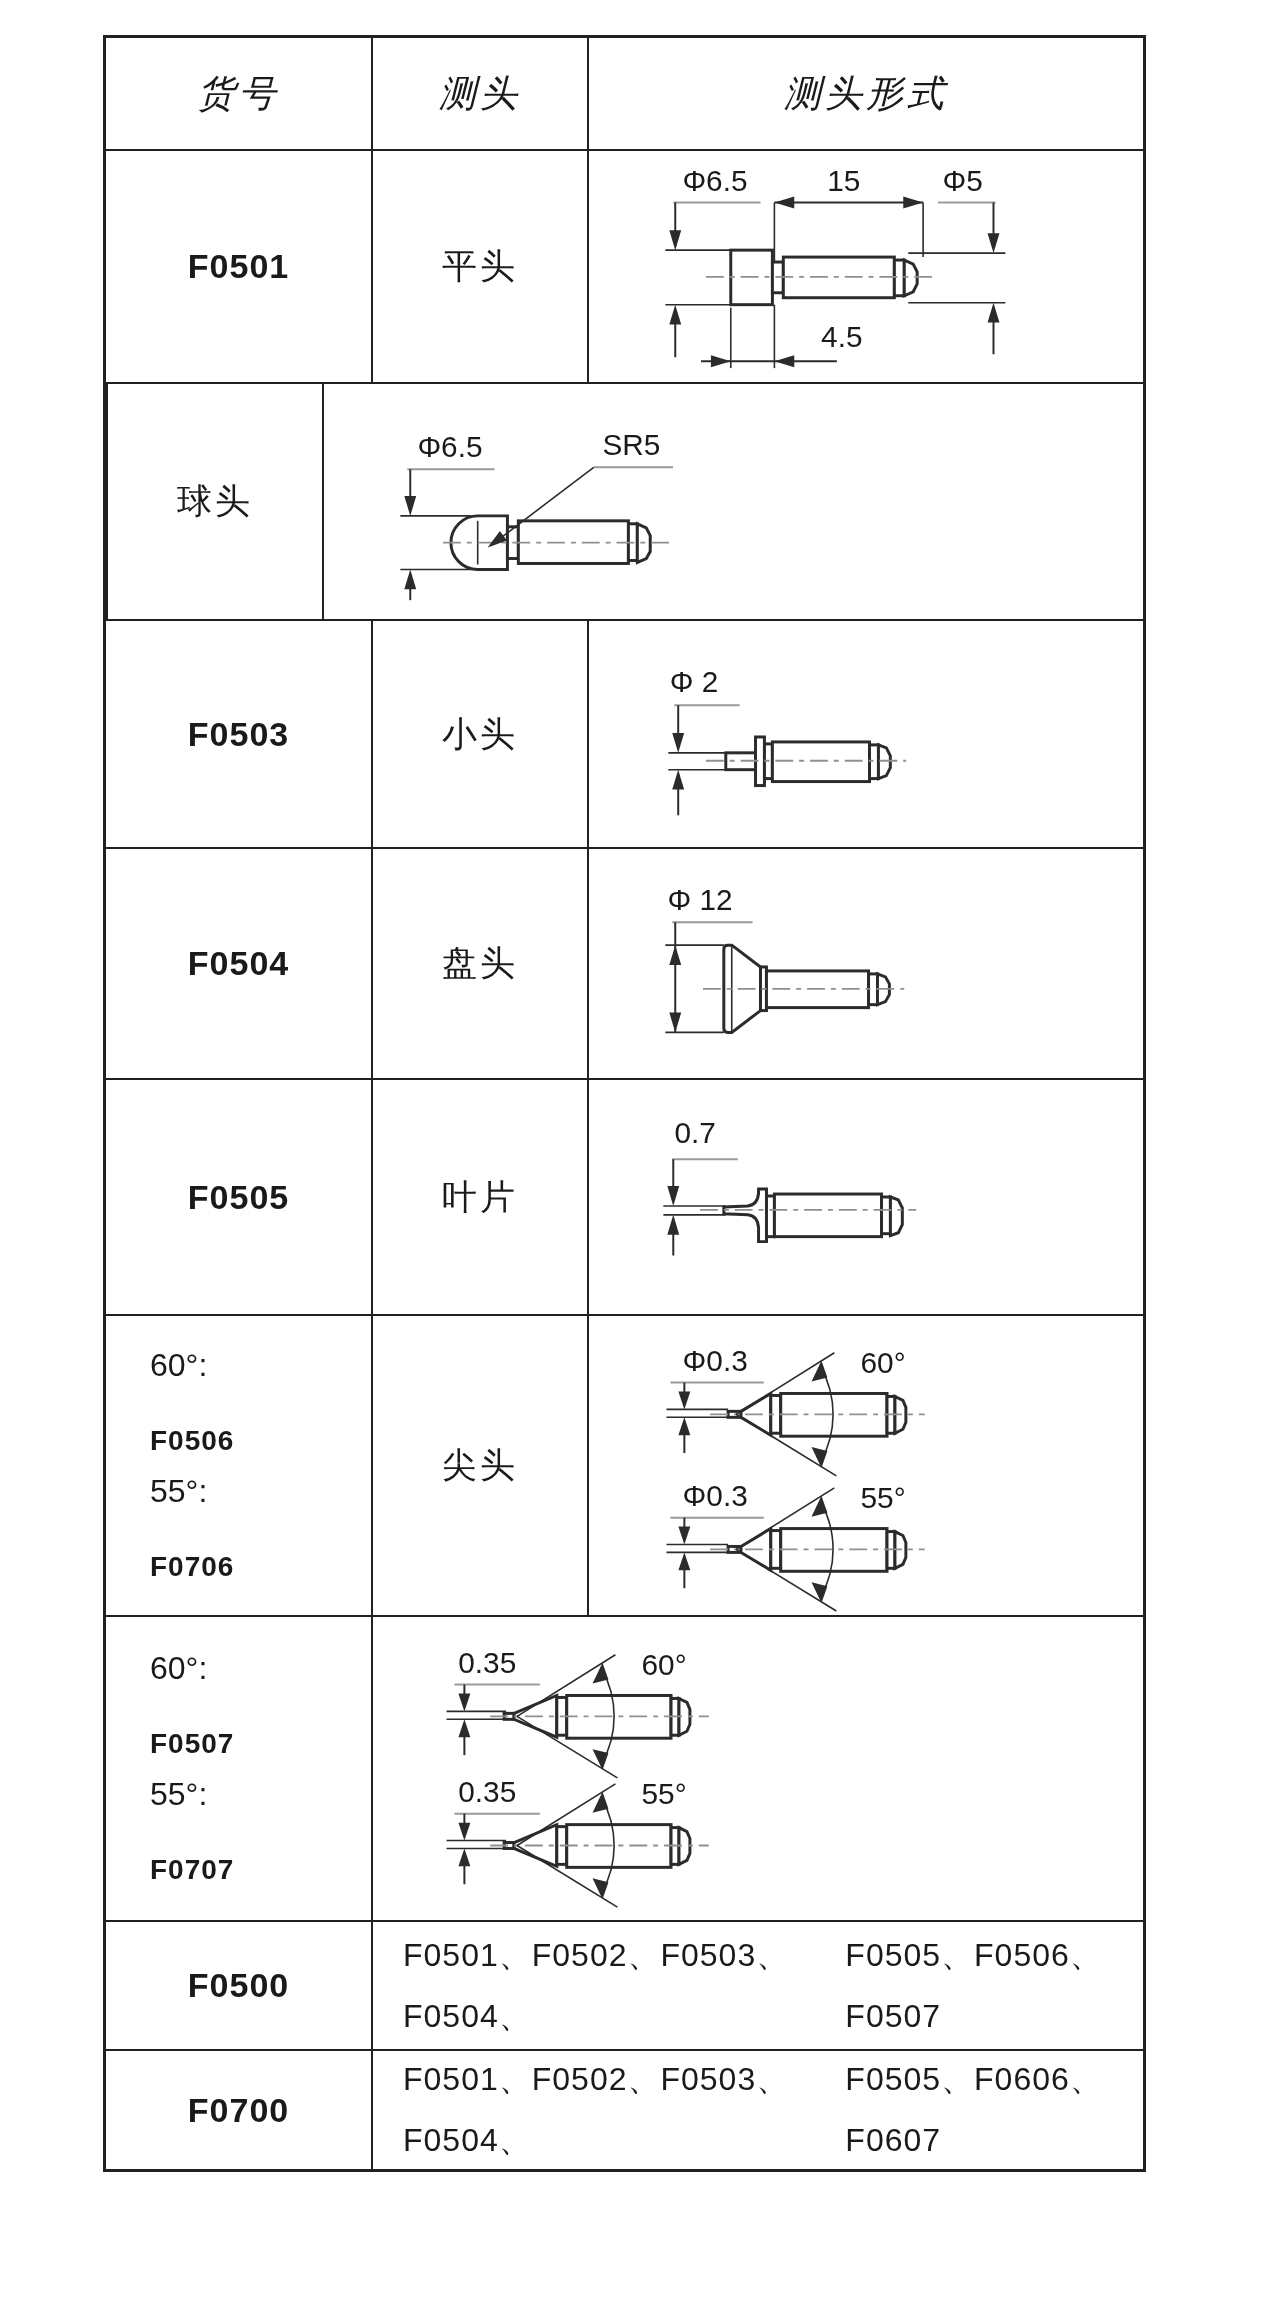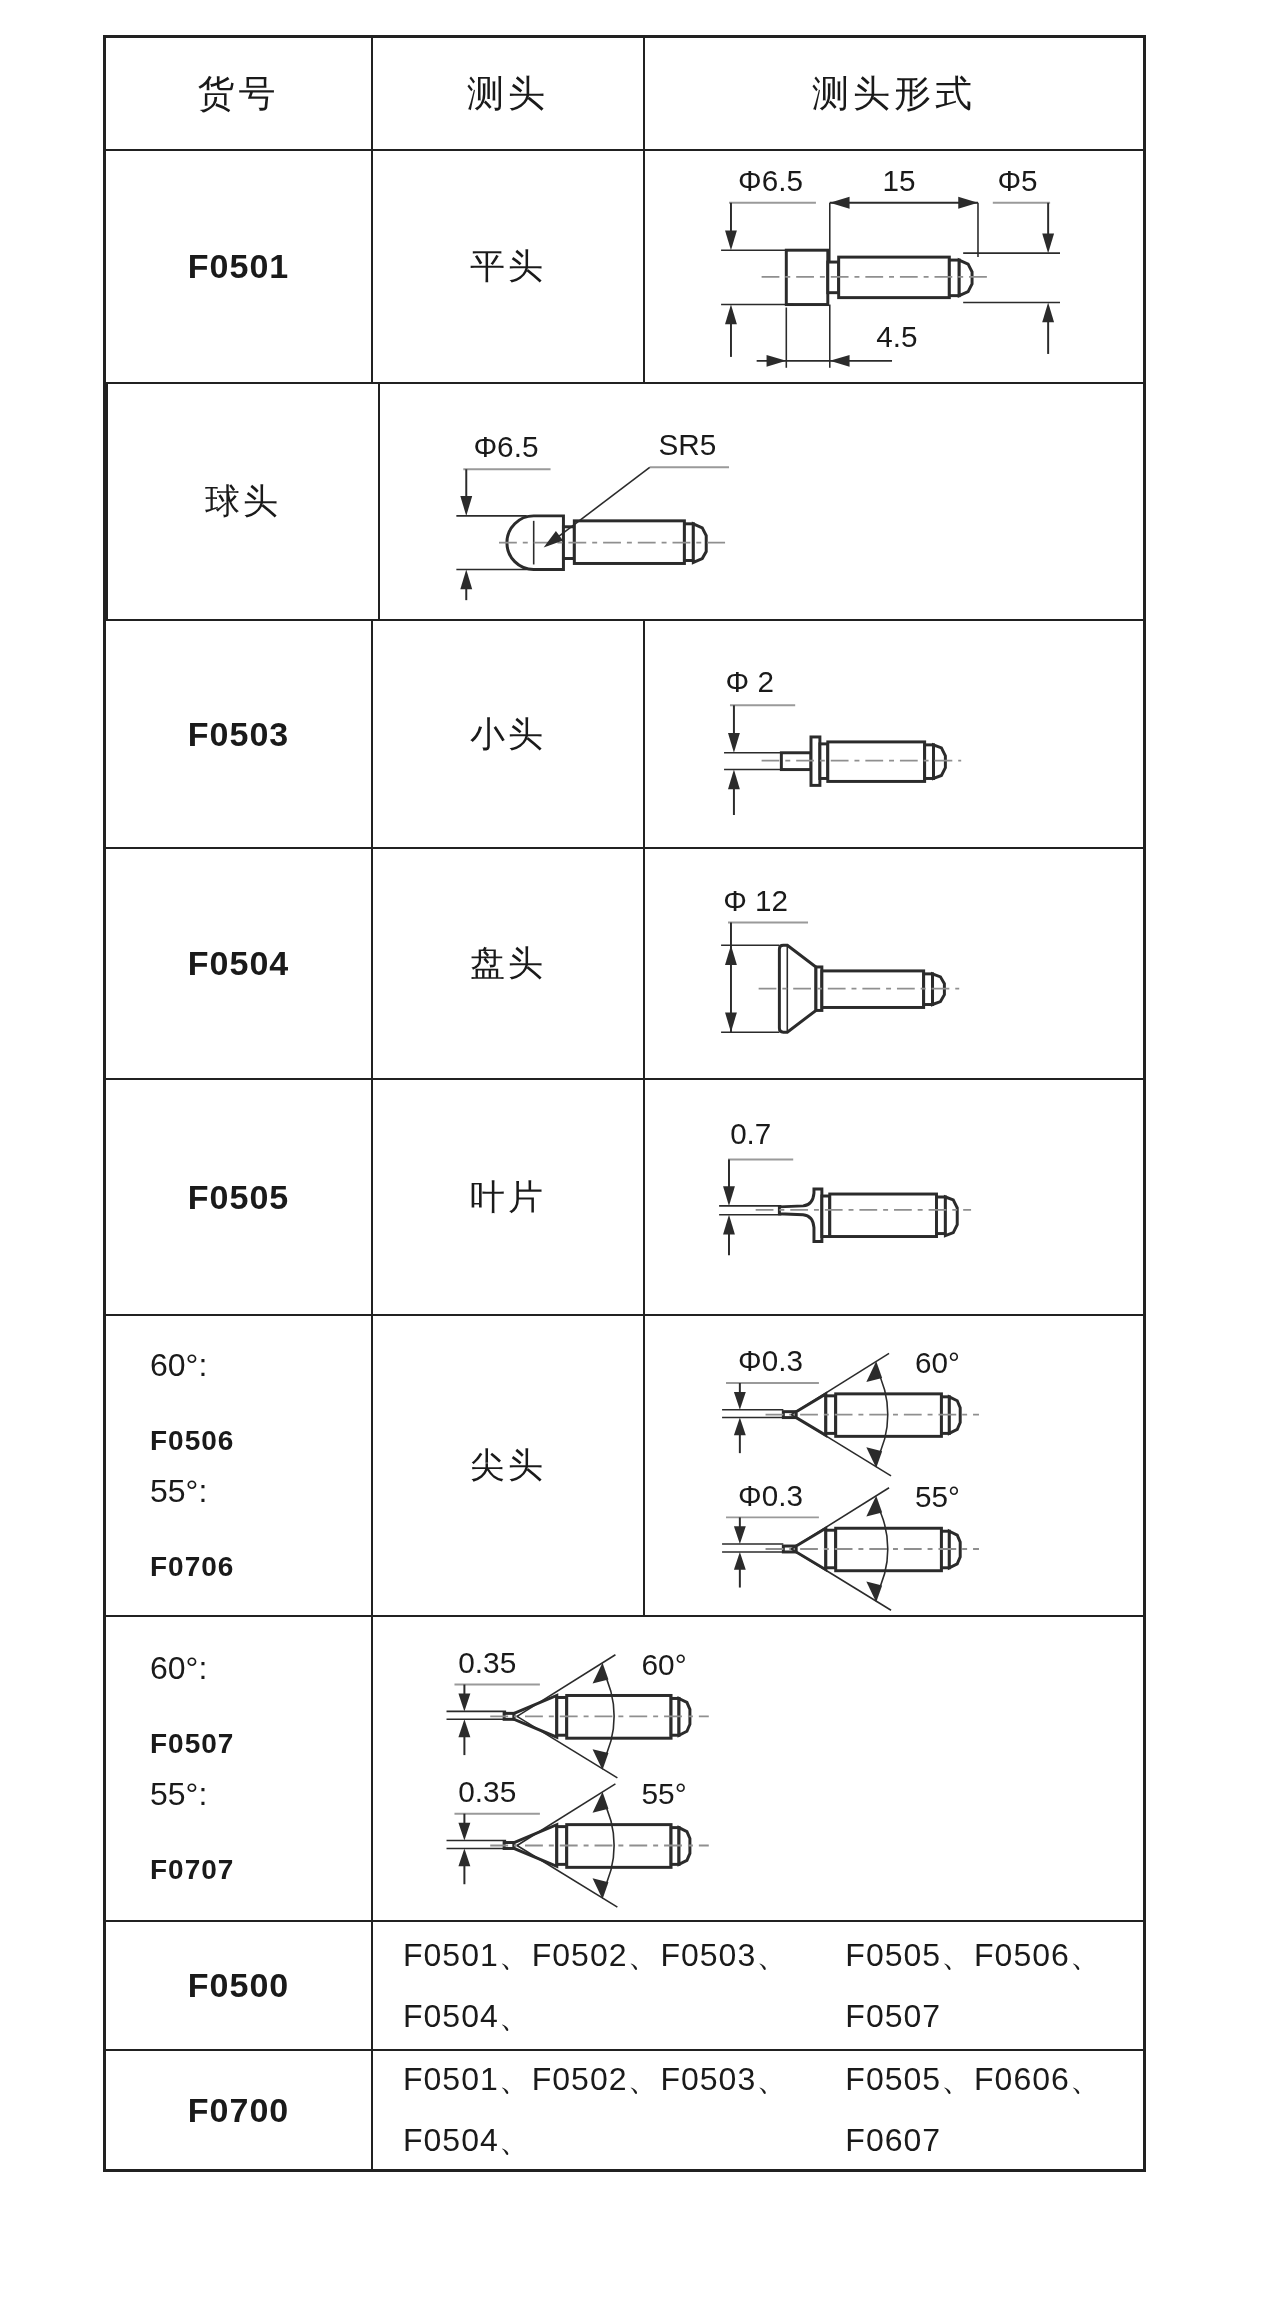--- a/index.html
+++ b/index.html
@@ -5,28 +5,28 @@
   html,body { margin:0; padding:0; }
   body {
     width:1277px; height:2308px; position:relative; background:#ffffff;
     font-family:"Liberation Sans", sans-serif; color:#1a1a1a;
   }
   .catalog-table {
     position:absolute; left:103px; top:35px; width:1043px;
     border:3px solid #212121; background:#fff; box-sizing:border-box;
   }
   .t-row { display:flex; box-sizing:border-box; border-top:2px solid #212121; }
-  .t-row.first { border-top:none; }
+  .t-row.first { border-top:none;font-style:italic; }
   .cell {
     box-sizing:border-box; border-left:2px solid #212121;
     display:flex; align-items:center; justify-content:center; overflow:hidden;
   }
   .cell.cfirst { border-left:none; }
   .col1 { width:265px; flex:none; }
-  .col2 { width:272px; flex:none; }
+  .col2 { width:216px; flex:none; }
   .col3 { flex:1; justify-content:flex-start; align-items:stretch; }
   .colspan { flex:1; }
 
   .h-header{height:111px} .h-r1{height:233px} .h-r2{height:237px}
   .h-r3{height:228px} .h-r4{height:231px} .h-r5{height:236px}
   .h-r6{height:301px} .h-r7{height:305px} .h-r8{height:129px} .h-r9{height:120px}
 
   .cn { font-family:"Liberation Serif", serif; font-size:35px; letter-spacing:3px; }
   .hdr { font-size:37px; letter-spacing:4px; }
   .code { font-weight:bold; font-size:34px; letter-spacing:1px; }

